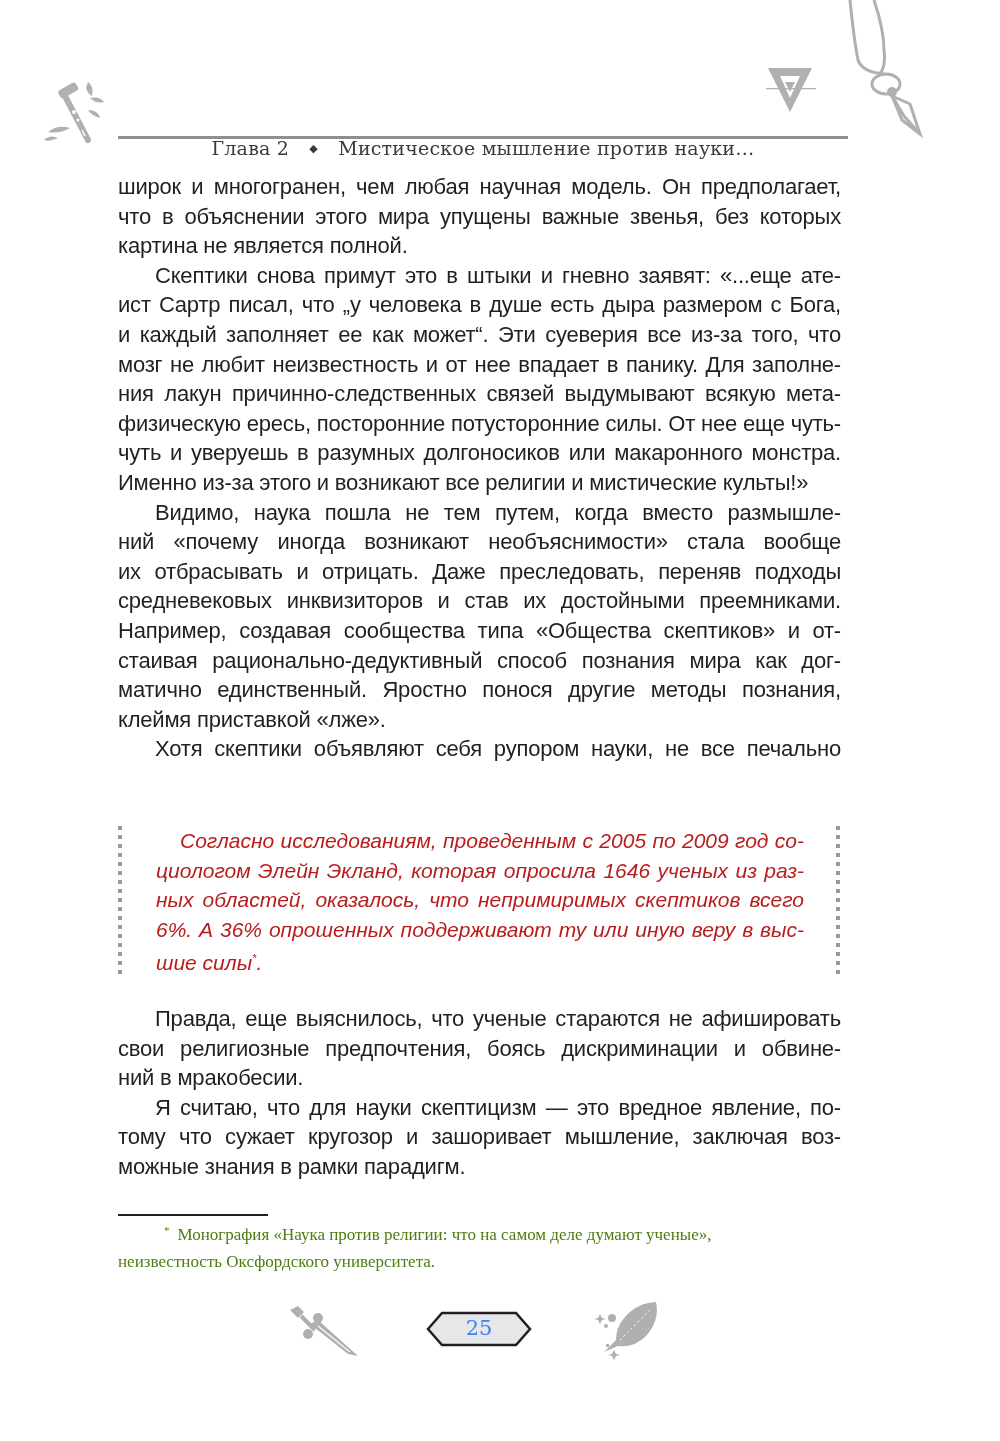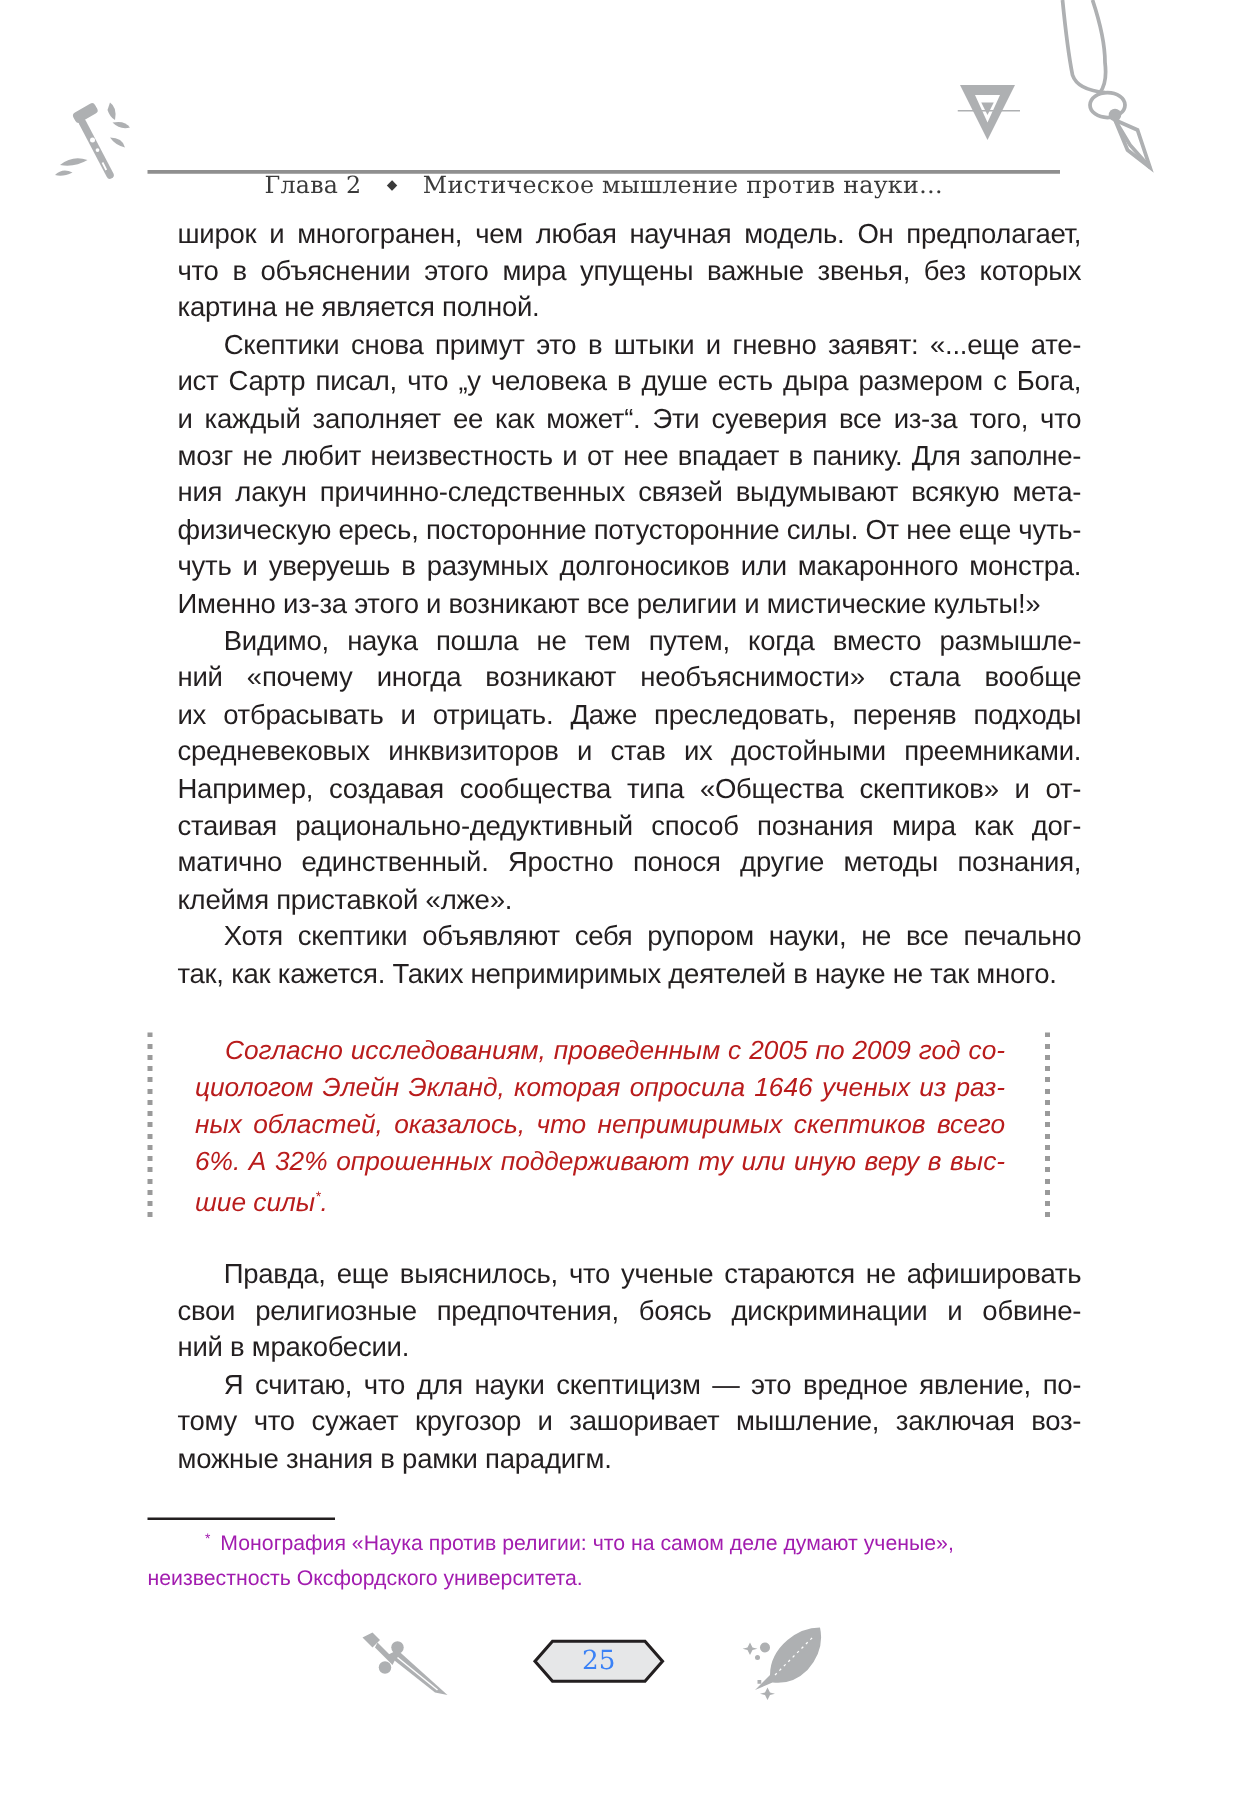--- a/index.html
+++ b/index.html
@@ -8,39 +8,39 @@
 
   .deco { position: absolute; }
   .deco svg { display: block; }
 
   #header-title { position: absolute; left: 118px; width: 730px; top: 104px; text-align: center;
     font-family: "DejaVu Serif", serif; font-size: 19px; color: #3a3a3a; letter-spacing: 0.2px; margin-top: 33px; }
   #header-title .sep { display: inline-block; margin: 0 14px; font-size: 11px; position: relative; top: -3px; }
   #header-rule { position: absolute; left: 118px; top: 136px; width: 730px; height: 3px; background: #8f8f8f; }
 
   .body-text { position: absolute; left: 118px; width: 723px; font-size: 22px; line-height: 29.6px;
-    font-family: "Liberation Sans", sans-serif; color: #231f20; letter-spacing: -0.2px; margin-left: 24px; }
+    font-family: "Liberation Sans", sans-serif; color: #231f20; letter-spacing: -0.2px; }
   .body-text p { margin: 0; text-align: justify; text-align-last: left; }
   .body-text p .ln { display: block; text-align: justify; text-align-last: justify; white-space: nowrap; }
   .body-text p .ln.last { text-align-last: left; }
 
   #quote-box { position: absolute; left: 118px; top: 826px; width: 722px; height: 148px; }
   #quote-box .dots { position: absolute; top: 0; bottom: 0; width: 4px;
     background-image: repeating-linear-gradient(to bottom, #9a9a9a 0 4px, transparent 4px 9px); }
   #quote-box .dots.left { left: 0; }
   #quote-box .dots.right { right: 0; }
   #quote-text { position: absolute; left: 38px; width: 648px; top: 0px; font-style: italic;
     font-size: 21px; line-height: 29.5px; color: #b91c1c; font-family: "Liberation Sans", sans-serif; }
   #quote-text .ln { display: block; text-align: justify; text-align-last: justify; white-space: nowrap; }
   #quote-text .ln.first { text-indent: 24px; }
   #quote-text .ln.last { text-align-last: left; }
   #quote-text sup { font-size: 11px; }
 
   #footnote-rule { position: absolute; left: 118px; top: 1214px; width: 150px; height: 2px; background: #231f20; }
-  #footnote { position: absolute; left: 118px; top: 1222px; width: 722px; font-size: 17px; line-height: 25px; color: #a21caf; }
+  #footnote { position: absolute; left: 118px; top: 1222px; width: 722px; font-size: 17px; line-height: 25px; color: #4d7c0f; font-family: Liberation Serif, serif; }
   #footnote .ln { display: block; white-space: nowrap; }
   #footnote .ln.first { padding-left: 46px; }
   #footnote .star { font-size: 11px; position: relative; top: -6px; margin-right: 8px; }
 
   #page-number-box { position: absolute; left: 426px; top: 1311px; width: 106px; height: 36px; }
   #page-number-box svg { position: absolute; left: 0; top: 0; }
   #page-number { position: absolute; left: 0; right: 0; top: 5px; text-align: center;
     font-family: "DejaVu Serif", serif; font-size: 21px; color: #3b82f6; }
 </style>
 </head>
@@ -117,32 +117,31 @@
       <span class="ln">ний «почему иногда возникают необъяснимости» стала вообще</span>
       <span class="ln">их отбрасывать и отрицать. Даже преследовать, переняв подходы</span>
       <span class="ln">средневековых инквизиторов и став их достойными преемниками.</span>
       <span class="ln">Например, создавая сообщества типа «Общества скептиков» и от-</span>
       <span class="ln">стаивая рационально-дедуктивный способ познания мира как дог-</span>
       <span class="ln">матично единственный. Яростно понося другие методы познания,</span>
       <span class="ln last">клеймя приставкой «лже».</span>
     </p>
     <p>
       <span class="ln" style="text-indent: 37px;">Хотя скептики объявляют себя рупором науки, не все печально</span>
-      <span class="ln last">так, как кажется. Таких непримиримых деятелей в науке не так много.</span>
     </p>
   </div>
 
 <div id="quote-box">
   <div class="dots left"></div>
   <div class="dots right"></div>
   <div id="quote-text">
     <span class="ln first">Согласно исследованиям, проведенным с 2005 по 2009 год со-</span>
     <span class="ln">циологом Элейн Экланд, которая опросила 1646 ученых из раз-</span>
     <span class="ln">ных областей, оказалось, что непримиримых скептиков всего</span>
-    <span class="ln">6%. А 32% опрошенных поддерживают ту или иную веру в выс-</span>
+    <span class="ln">6%. А 36% опрошенных поддерживают ту или иную веру в выс-</span>
     <span class="ln last"><span>шие силы</span><sup>*</sup><span>.</span></span>
   </div>
 </div>
 
 <div class="body-text" id="body-bottom" style="top:1004px;">
     <p>
       <span class="ln" style="text-indent: 37px;">Правда, еще выяснилось, что ученые стараются не афишировать</span>
       <span class="ln">свои религиозные предпочтения, боясь дискриминации и обвине-</span>
       <span class="ln last">ний в мракобесии.</span>
     </p>

